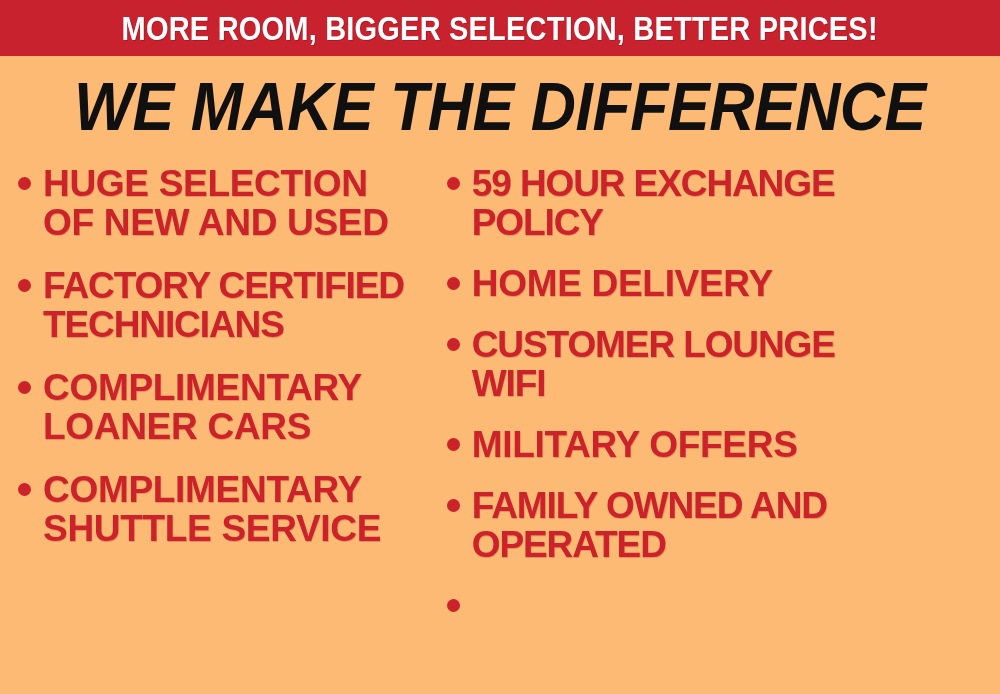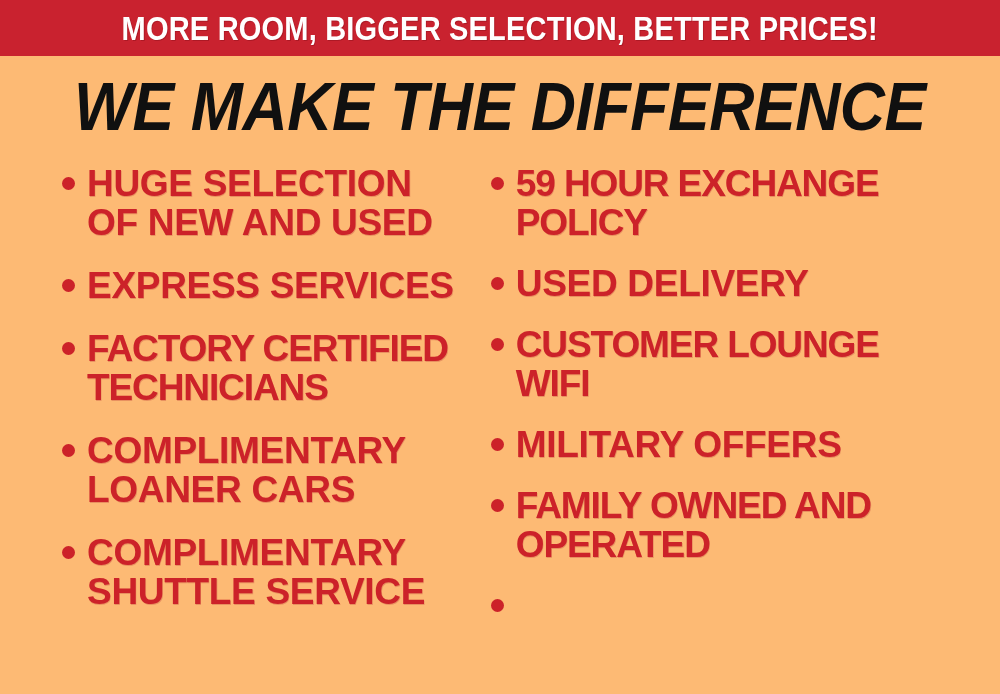--- a/index.html
+++ b/index.html
@@ -68,21 +68,20 @@
   }
 
   
   .columns {
     position: absolute;
     left: 0;
     top: 158px;
     width: 848px;
     height: 536px;
     display: flex;
-    padding-left: 44px;
   }
   .col {
     box-sizing: border-box;
     height: 100%;
   }
   .col-left {
     width: 510px;
     padding-left: 18px;
     padding-top: 6px;
   }
@@ -139,24 +138,20 @@
   <div class="columns">
 
     <div class="col col-left">
 
       <div class="bullet">
         <span class="dot"></span>
         <span class="btext">HUGE SELECTION
 OF NEW AND USED</span>
       </div>
 
-      <div class="bullet">
-        <span class="dot"></span>
-        <span class="btext">EXPRESS SERVICES</span>
-      </div>
 
       <div class="bullet">
         <span class="dot"></span>
         <span class="btext tight">FACTORY CERTIFIED
 TECHNICIANS</span>
       </div>
 
       <div class="bullet">
         <span class="dot"></span>
         <span class="btext">COMPLIMENTARY
@@ -174,21 +169,21 @@
     <div class="col col-right">
 
       <div class="bullet">
         <span class="dot"></span>
         <span class="btext tight">59 HOUR EXCHANGE
 POLICY</span>
       </div>
 
       <div class="bullet">
         <span class="dot"></span>
-        <span class="btext">USED DELIVERY</span>
+        <span class="btext">HOME DELIVERY</span>
       </div>
 
       <div class="bullet">
         <span class="dot"></span>
         <span class="btext tight">CUSTOMER LOUNGE
 WIFI</span>
       </div>
 
       <div class="bullet">
         <span class="dot"></span>

